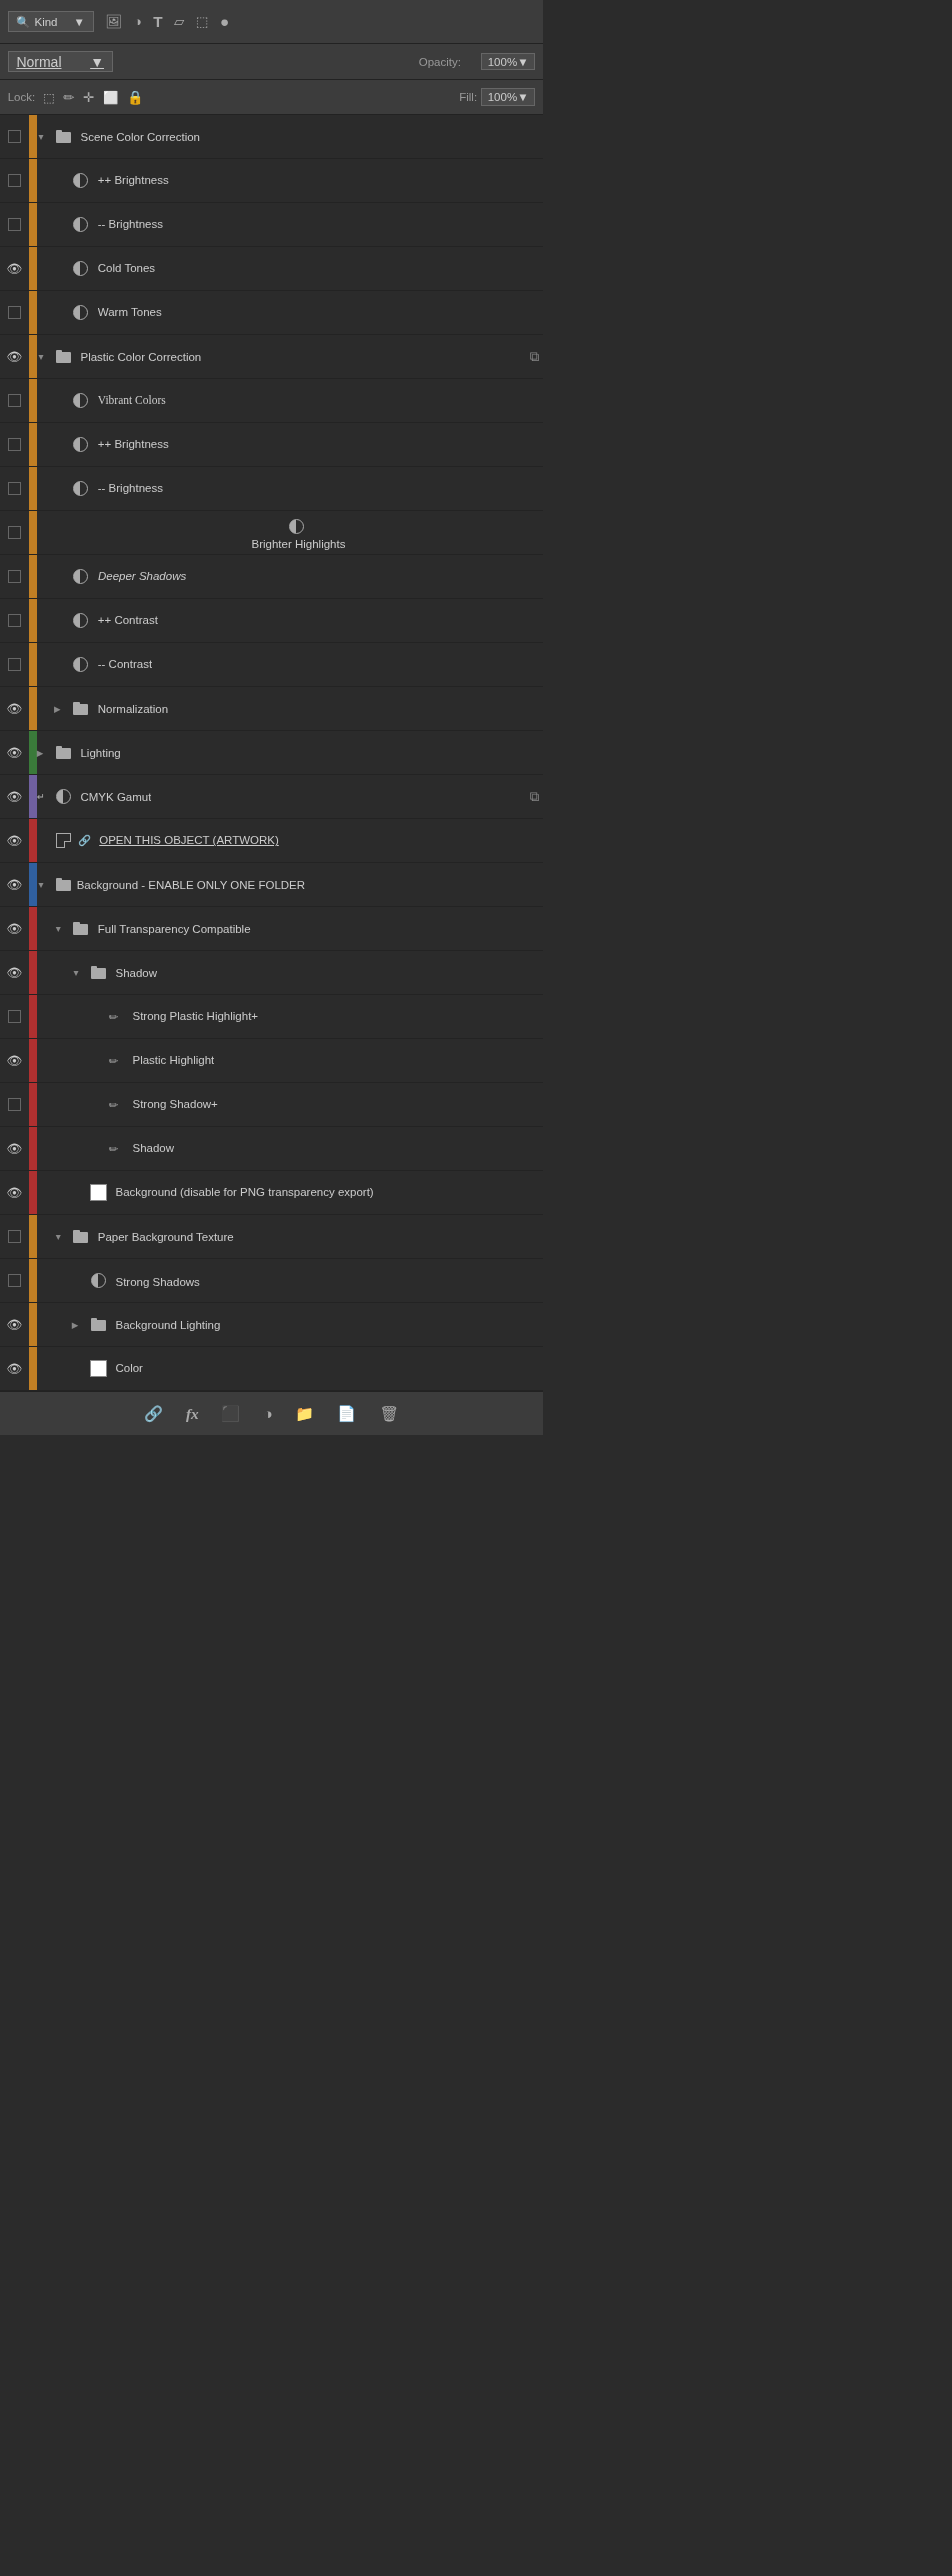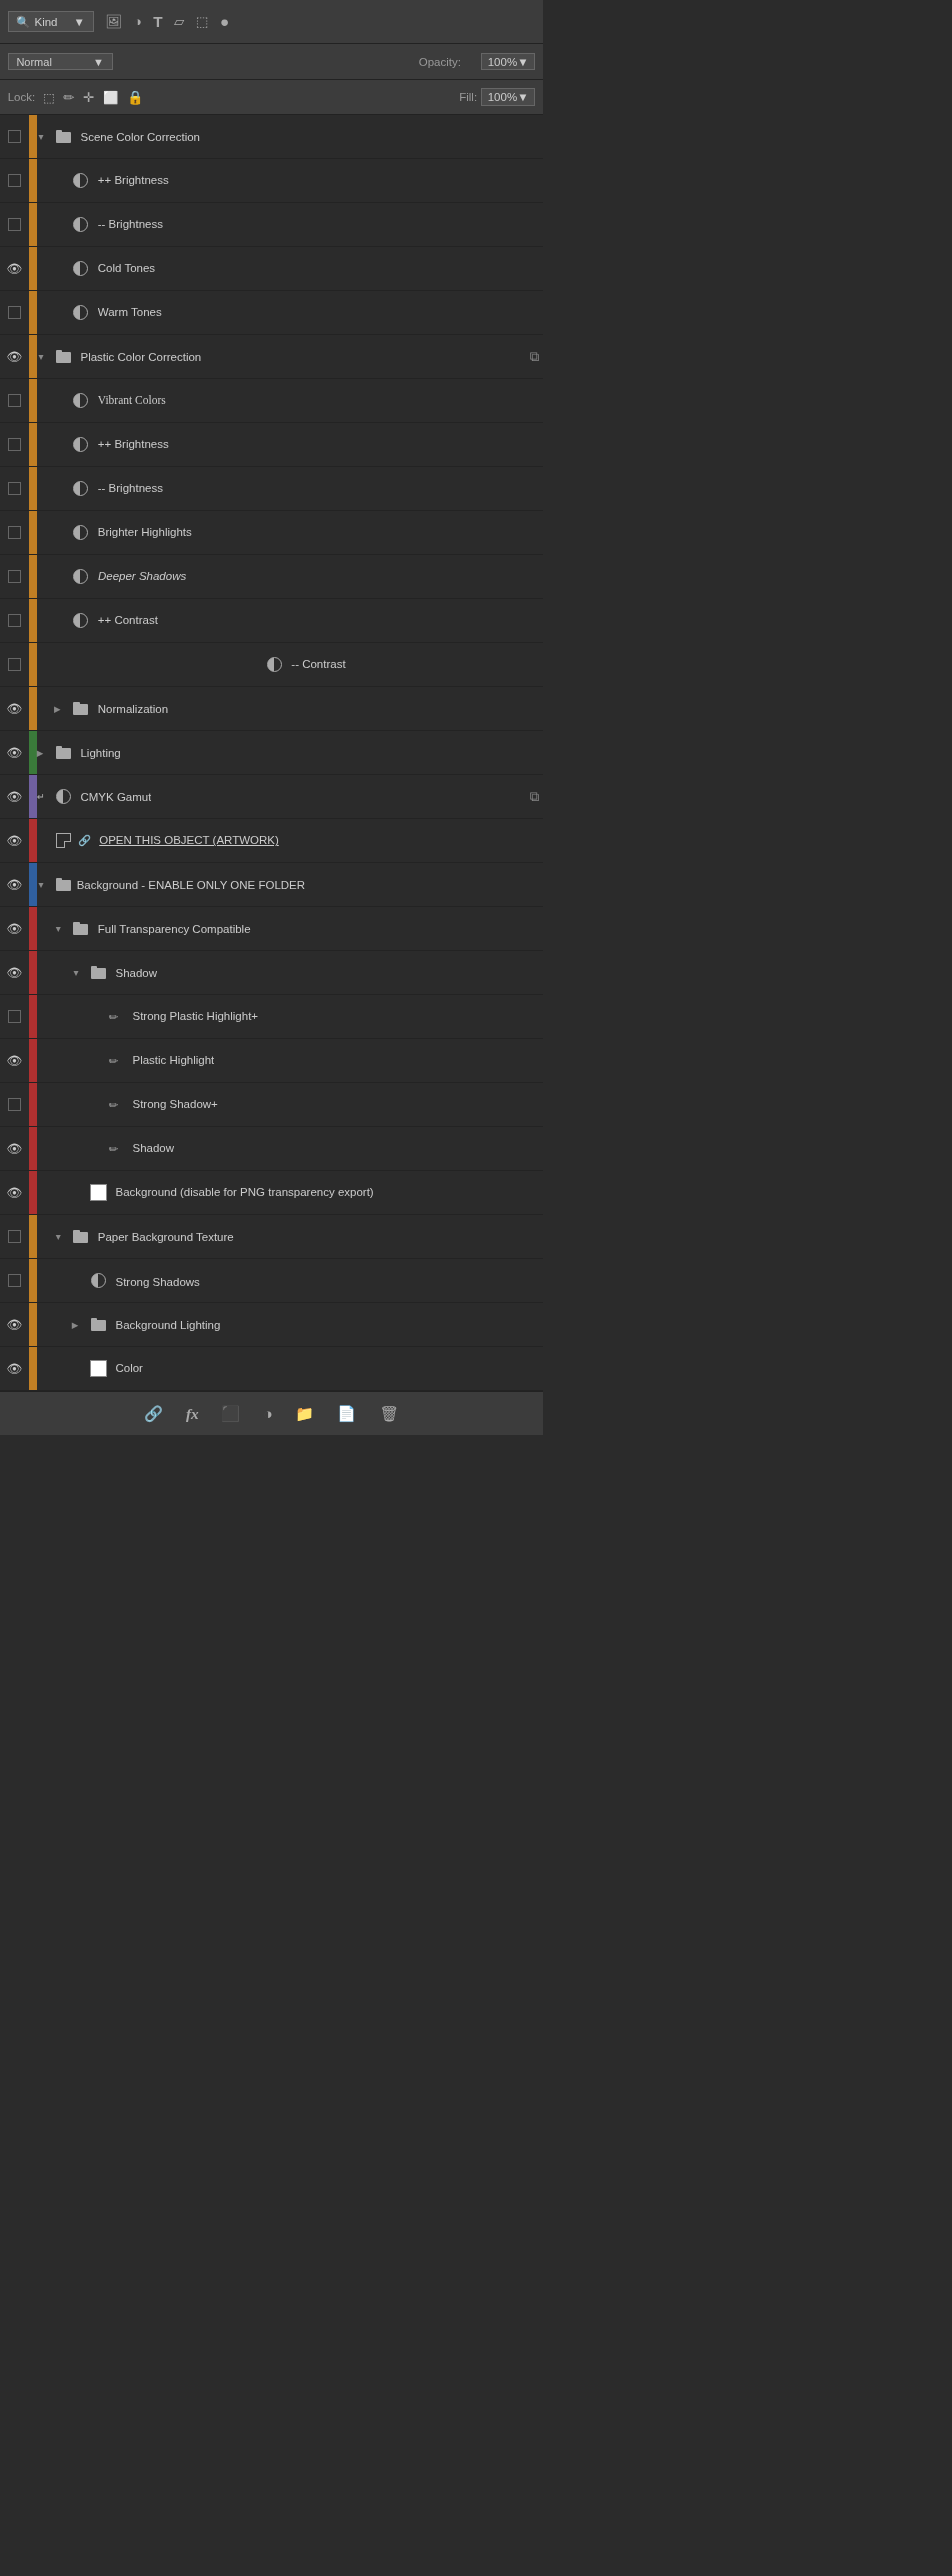--- a/index.html
+++ b/index.html
@@ -55,26 +55,27 @@
       align-items: center;
       gap: 7.7px;
       border-bottom: 1px solid #222;
       height: 36px;
     }
     .blend-select {
       background: #4a4a4a;
       border: 1px solid #666;
       color: #ccc;
       padding: 1.9px 7.7px;
-      font-size: 11px;
+      font-size: 14px;
       min-width: 105px;
       display: flex;
       align-items: center;
       justify-content: space-between;
       cursor: pointer;
+      text-decoration: underline;
     }
     .opacity-group {
       display: flex;
       align-items: center;
       gap: 20px;
       margin-left: auto;
     }
     .opacity-label { color: #999; font-size: 11.5px; }
     .opacity-val {
       background: #4a4a4a;
@@ -452,21 +453,21 @@
         <span class="layer-name" style="margin-left: 3.8px;">-- Brightness</span>
       </div>
     </div>
     <div class="layer-row">
       <div class="vis-cell">
         <span style="width: 13.4px; height: 13.4px; border: 1.4px solid rgb(102, 102, 102); display: inline-block;"></span>
       </div>
       <div class="accent-bar">
         <div class="accent-block" style="background: rgb(193, 127, 36);"></div>
       </div>
-      <div class="layer-content" style="padding-left: 17.3px;">
+      <div class="layer-content" style="padding-left: 17.3px; flex-direction: column;">
         <span style="min-width: 13.4px;"></span>
         <span style="display: inline-flex; align-items: center; justify-content: center; min-width: 19px;">
           <span class="ic-adj"></span>
         </span>
         <span class="layer-name" style="margin-left: 3.8px;">Brighter Highlights</span>
       </div>
     </div>
     <div class="layer-row">
       <div class="vis-cell">
         <span style="width: 13.4px; height: 13.4px; border: 1.4px solid rgb(102, 102, 102); display: inline-block;"></span>
@@ -497,21 +498,21 @@
         <span class="layer-name" style="margin-left: 3.8px;">++ Contrast</span>
       </div>
     </div>
     <div class="layer-row">
       <div class="vis-cell">
         <span style="width: 13.4px; height: 13.4px; border: 1.4px solid rgb(102, 102, 102); display: inline-block;"></span>
       </div>
       <div class="accent-bar">
         <div class="accent-block" style="background: rgb(193, 127, 36);"></div>
       </div>
-      <div class="layer-content" style="padding-left: 17.3px; justify-content: center;">
+      <div class="layer-content" style="padding-left: 17.3px;">
         <span style="min-width: 13.4px;"></span>
         <span style="display: inline-flex; align-items: center; justify-content: center; min-width: 19px;">
           <span class="ic-adj"></span>
         </span>
         <span class="layer-name" style="margin-left: 3.8px;">-- Contrast</span>
       </div>
     </div>
     <div class="layer-row">
       <div class="vis-cell">
         <span style="font-size: 12.5px;">👁</span>

